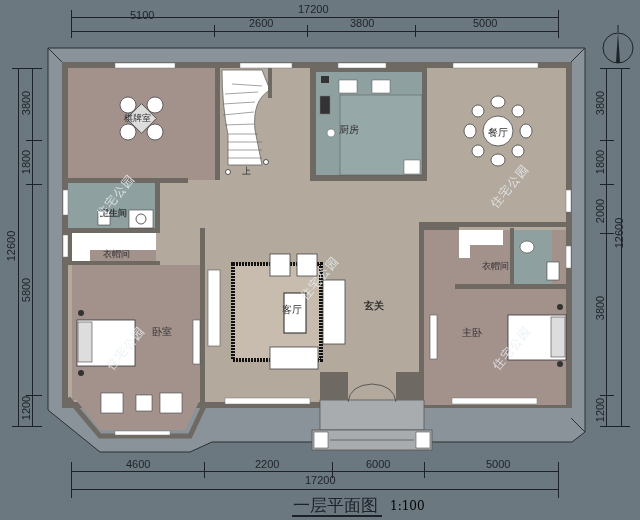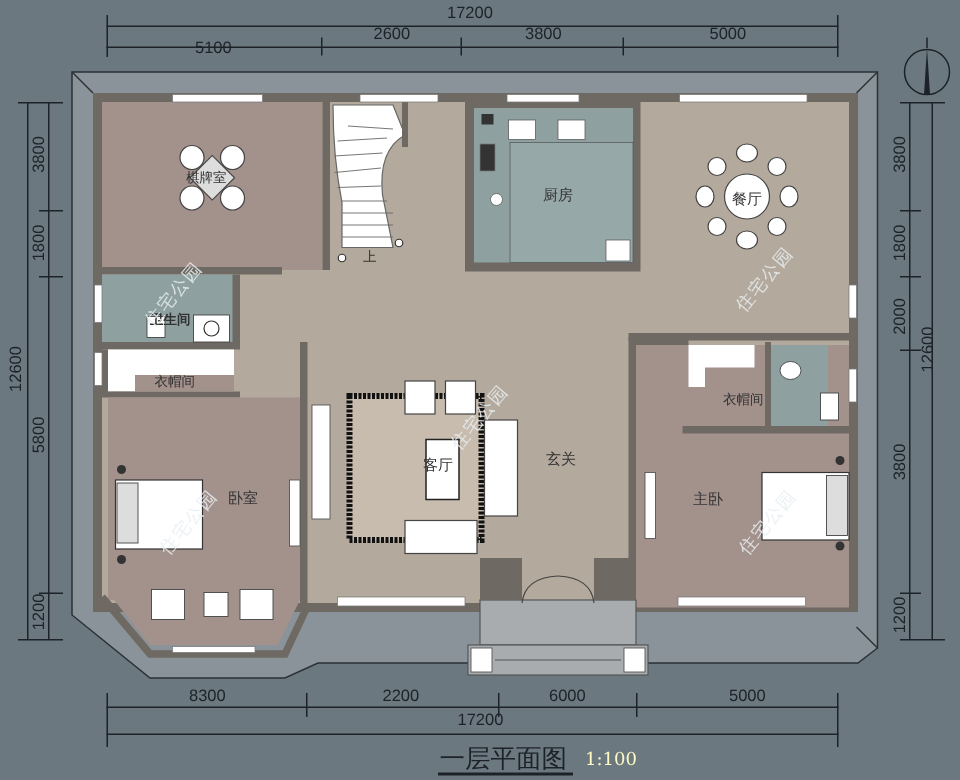--- a/index.html
+++ b/index.html
@@ -19,32 +19,32 @@
 
 <div class="hline" style="left:71px;top:17px;width:488px;"></div>
 <div class="tick" style="left:71px;top:10px;width:1px;height:28px;"></div>
 <div class="tick" style="left:558px;top:10px;width:1px;height:28px;"></div>
 <div class="dimtxt" style="left:298px;top:3px;">17200</div>
 
 <div class="hline" style="left:71px;top:31px;width:488px;"></div>
 <div class="tick" style="left:214px;top:25px;width:1px;height:12px;"></div>
 <div class="tick" style="left:307px;top:25px;width:1px;height:12px;"></div>
 <div class="tick" style="left:415px;top:25px;width:1px;height:12px;"></div>
-<div class="dimtxt" style="left:130px;top:26px;">5100</div>
+<div class="dimtxt" style="left:130px;top:9px;">5100</div>
 <div class="dimtxt" style="left:249px;top:17px;">2600</div>
 <div class="dimtxt" style="left:350px;top:17px;">3800</div>
 <div class="dimtxt" style="left:473px;top:17px;">5000</div>
 
 <div class="hline" style="left:71px;top:471px;width:488px;"></div>
 <div class="tick" style="left:71px;top:462px;width:1px;height:36px;"></div>
 <div class="tick" style="left:204px;top:462px;width:1px;height:16px;"></div>
 <div class="tick" style="left:332px;top:462px;width:1px;height:16px;"></div>
 <div class="tick" style="left:424px;top:462px;width:1px;height:16px;"></div>
 <div class="tick" style="left:558px;top:462px;width:1px;height:36px;"></div>
-<div class="dimtxt" style="left:126px;top:458px;">8300</div>
+<div class="dimtxt" style="left:126px;top:458px;">4600</div>
 <div class="dimtxt" style="left:255px;top:458px;">2200</div>
 <div class="dimtxt" style="left:366px;top:458px;">6000</div>
 <div class="dimtxt" style="left:486px;top:458px;">5000</div>
 <div class="hline" style="left:71px;top:489px;width:488px;"></div>
 <div class="dimtxt" style="left:305px;top:474px;">17200</div>
 
 <div class="vline" style="left:18px;top:68px;height:358px;"></div>
 <div class="vline" style="left:32px;top:68px;height:358px;"></div>
 <div class="tick" style="left:12px;top:68px;width:30px;height:1px;"></div>
 <div class="tick" style="left:26px;top:140px;width:16px;height:1px;"></div>
@@ -219,28 +219,28 @@
   <path d="M396,402 Q394,385 372,384" fill="none" stroke="#444" stroke-width=".8"></path>
   <rect x="320" y="372" width="28" height="28" fill="#6e6a63"></rect>
   <rect x="396" y="372" width="28" height="28" fill="#6e6a63"></rect>
 </svg>
 
 <div class="room-label" style="left:124px;top:112px;font-size:9px;">棋牌室</div>
 <div class="room-label" style="left:100px;top:207px;font-size:9px;font-weight:bold;">卫生间</div>
 <div class="room-label" style="left:103px;top:248px;font-size:9px;">衣帽间</div>
 <div class="room-label" style="left:152px;top:325px;">卧室</div>
 <div class="room-label" style="left:242px;top:165px;font-size:9px;">上</div>
-<div class="room-label" style="left:362px;top:123px;font-family:Liberation Serif, serif;">厨房</div>
+<div class="room-label" style="left:339px;top:123px;font-family:Liberation Serif, serif;">厨房</div>
 <div class="room-label" style="left:488px;top:126px;">餐厅</div>
 <div class="room-label" style="left:282px;top:303px;">客厅</div>
-<div class="room-label" style="left:364px;top:299px;">玄关</div>
+<div class="room-label" style="left:364px;top:299px;font-weight:bold;">玄关</div>
 <div class="room-label" style="left:482px;top:260px;font-size:9px;">衣帽间</div>
 <div class="room-label" style="left:462px;top:326px;">主卧</div>
 
 <div class="wm" style="left:90px;top:188px;">住宅公园</div>
 <div class="wm" style="left:484px;top:178px;">住宅公园</div>
 <div class="wm" style="left:294px;top:270px;">住宅公园</div>
 <div class="wm" style="left:100px;top:340px;">住宅公园</div>
 <div class="wm" style="left:486px;top:340px;">住宅公园</div>
 
 <div class="title" style="left:293px;top:494px;font-size:17px;color:#1c2228;">一层平面图</div>
 <div class="abs" style="left:292px;top:515px;width:90px;height:2px;background:#1c2228;"></div>
-<div class="title" style="left:390px;top:499px;font-size:12px;color:#fef9c3;">1:100</div>
+<div class="title" style="left:390px;top:499px;font-size:12px;color:#000000;">1:100</div>
 
 </body></html>

